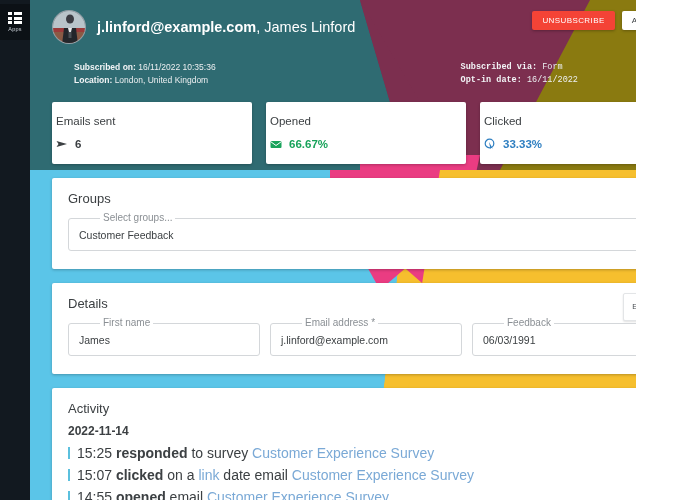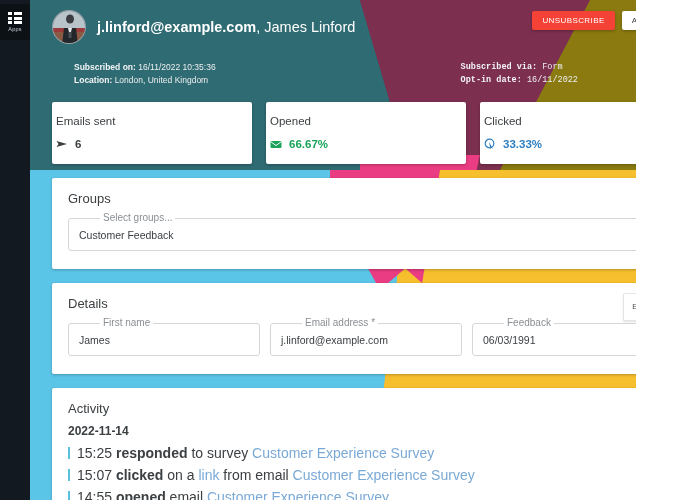--- a/index.html
+++ b/index.html
@@ -344,21 +344,21 @@
       <div class="panel-title">Activity</div>
       <div class="act-date">2022-11-14</div>
 
       <div class="act-row">
         <span class="t">15:25</span>
         <b>responded</b><span> to survey </span><a>Customer Experience Survey</a>
       </div>
 
       <div class="act-row">
         <span class="t">15:07</span>
-        <b>clicked</b><span> on a </span><a>link</a><span> from email </span><a>Customer Experience Survey</a>
+        <b>clicked</b><span> on a </span><a>link</a><span> date email </span><a>Customer Experience Survey</a>
       </div>
 
       <div class="act-row">
         <span class="t">14:55</span>
         <b>opened</b><span> email </span><a>Customer Experience Survey</a>
       </div>
 
     </div>
 
   </div>

